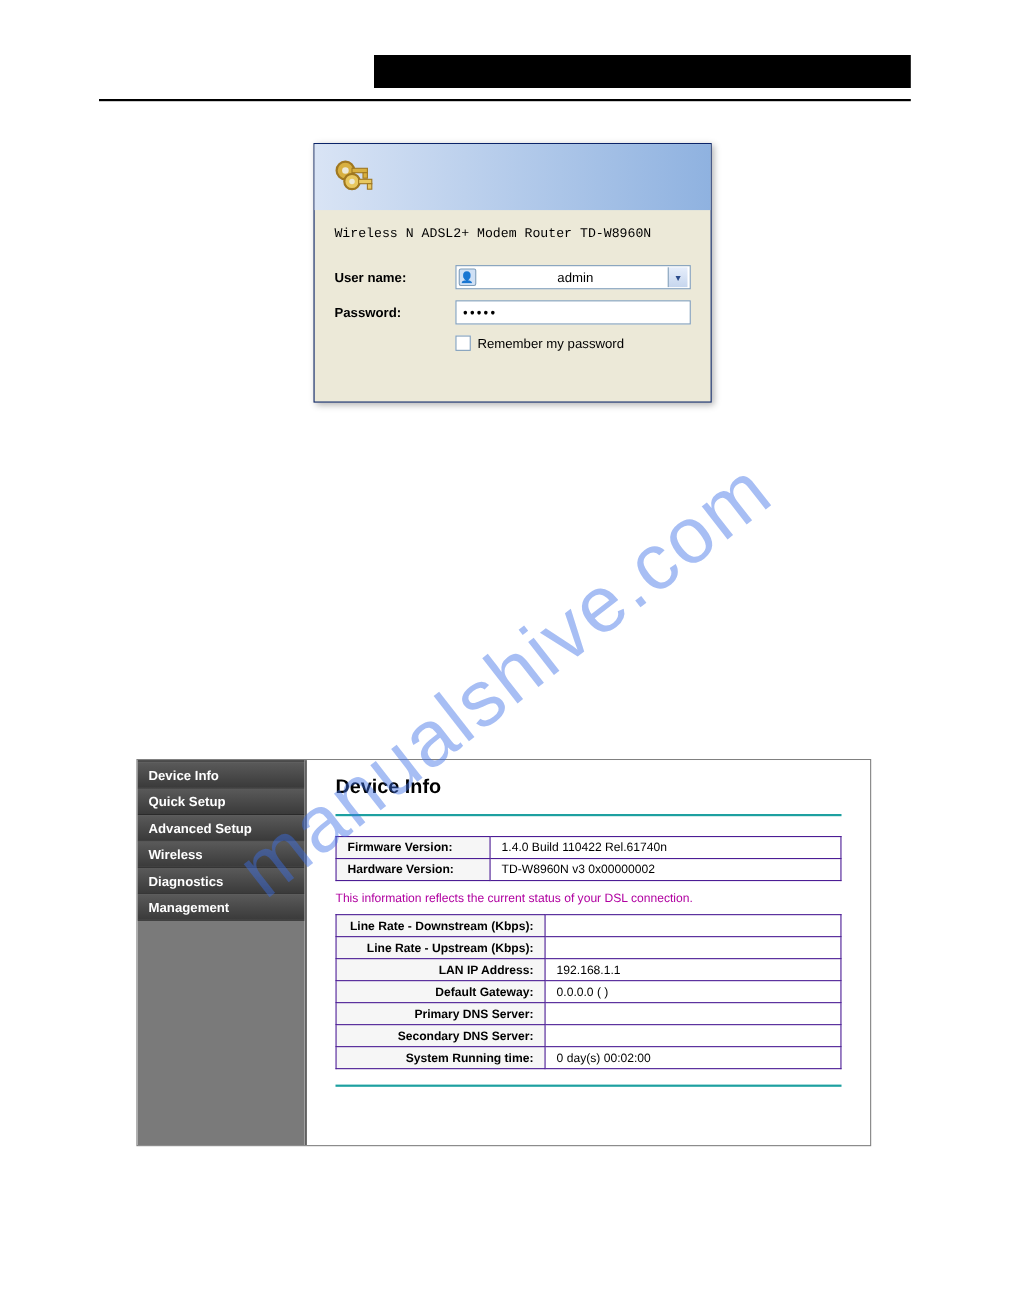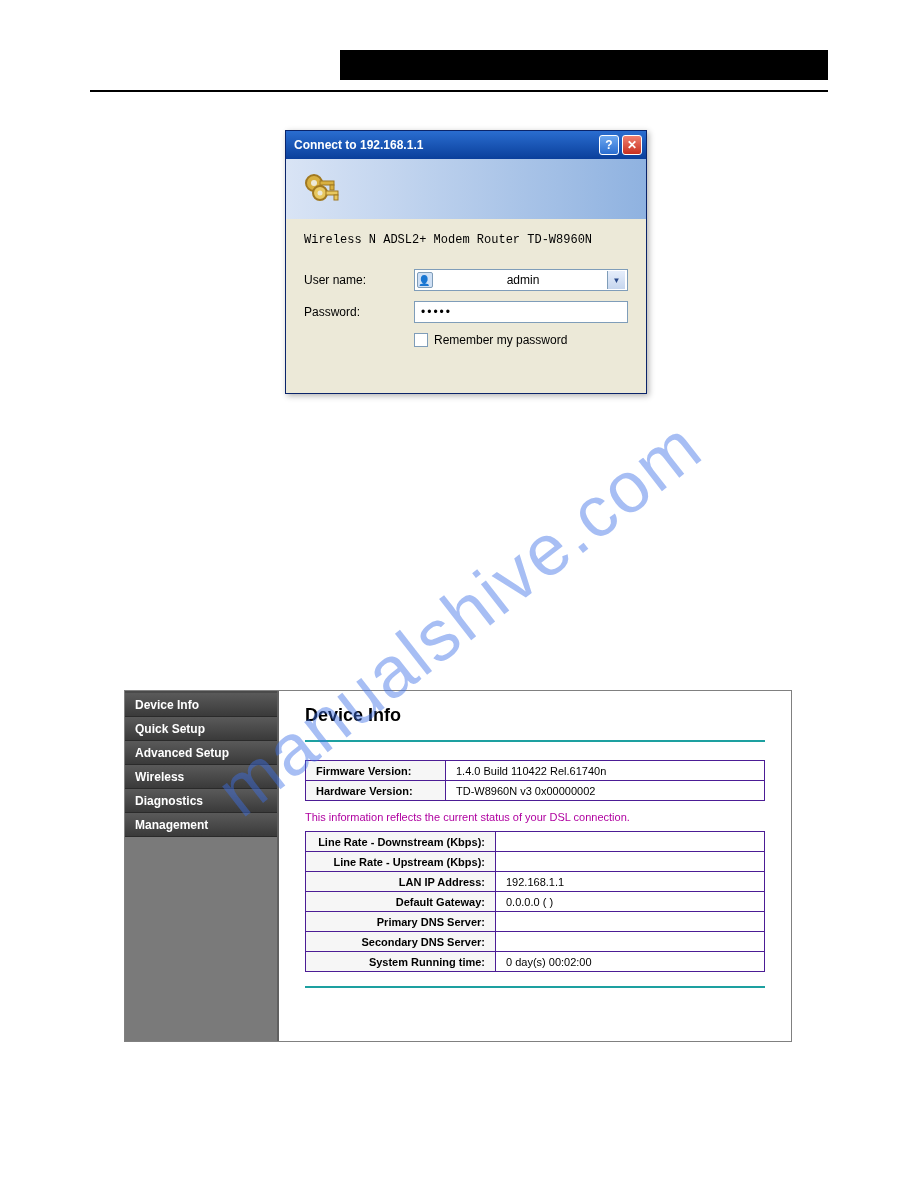--- a/index.html
+++ b/index.html
@@ -71,21 +71,21 @@
   .dlg-body { padding: 14px 18px 18px 18px; }
   .dlg-prompt {
     font-family: "Courier New", monospace;
     font-size: 12px;
     margin-bottom: 22px;
   }
   .form-row {
     display: flex; align-items: center;
     margin-bottom: 10px;
   }
-  .form-row .lbl { width: 110px; }
+  .form-row .lbl { width: 110px; font-weight: bold; }
   .form-row .fld { flex: 1; position: relative; }
   .combo {
     display: flex; align-items: center;
     height: 22px;
     border: 1px solid #7f9db9;
     background: #fff;
     padding: 0 2px;
   }
   .combo .avatar {
     width: 16px; height: 16px;
@@ -212,27 +212,20 @@
   }
 </style>
 </head>
 <body>
 
 <div class="page">
   <div class="blackbar"></div>
   <div class="hr-top"></div>
 
   <div class="dialog">
-    <div class="titlebar">
-      <span class="titlebar-text">Connect to 192.168.1.1</span>
-      <div class="titlebar-btns">
-        <div class="tbtn help">?</div>
-        <div class="tbtn close">✕</div>
-      </div>
-    </div>
     <div class="banner">
       <svg class="keys" viewBox="0 0 44 44">
         <circle cx="14" cy="16" r="8" fill="#d8b040" stroke="#a07820" stroke-width="2"></circle>
         <circle cx="14" cy="16" r="3" fill="#ece9d8"></circle>
         <rect x="20" y="14" width="14" height="4" fill="#d8b040" stroke="#a07820"></rect>
         <rect x="30" y="18" width="4" height="5" fill="#d8b040" stroke="#a07820"></rect>
         <circle cx="20" cy="26" r="7" fill="#e8c860" stroke="#a07820" stroke-width="2"></circle>
         <circle cx="20" cy="26" r="2.5" fill="#ece9d8"></circle>
         <rect x="26" y="24" width="12" height="4" fill="#e8c860" stroke="#a07820"></rect>
         <rect x="34" y="28" width="4" height="5" fill="#e8c860" stroke="#a07820"></rect>

